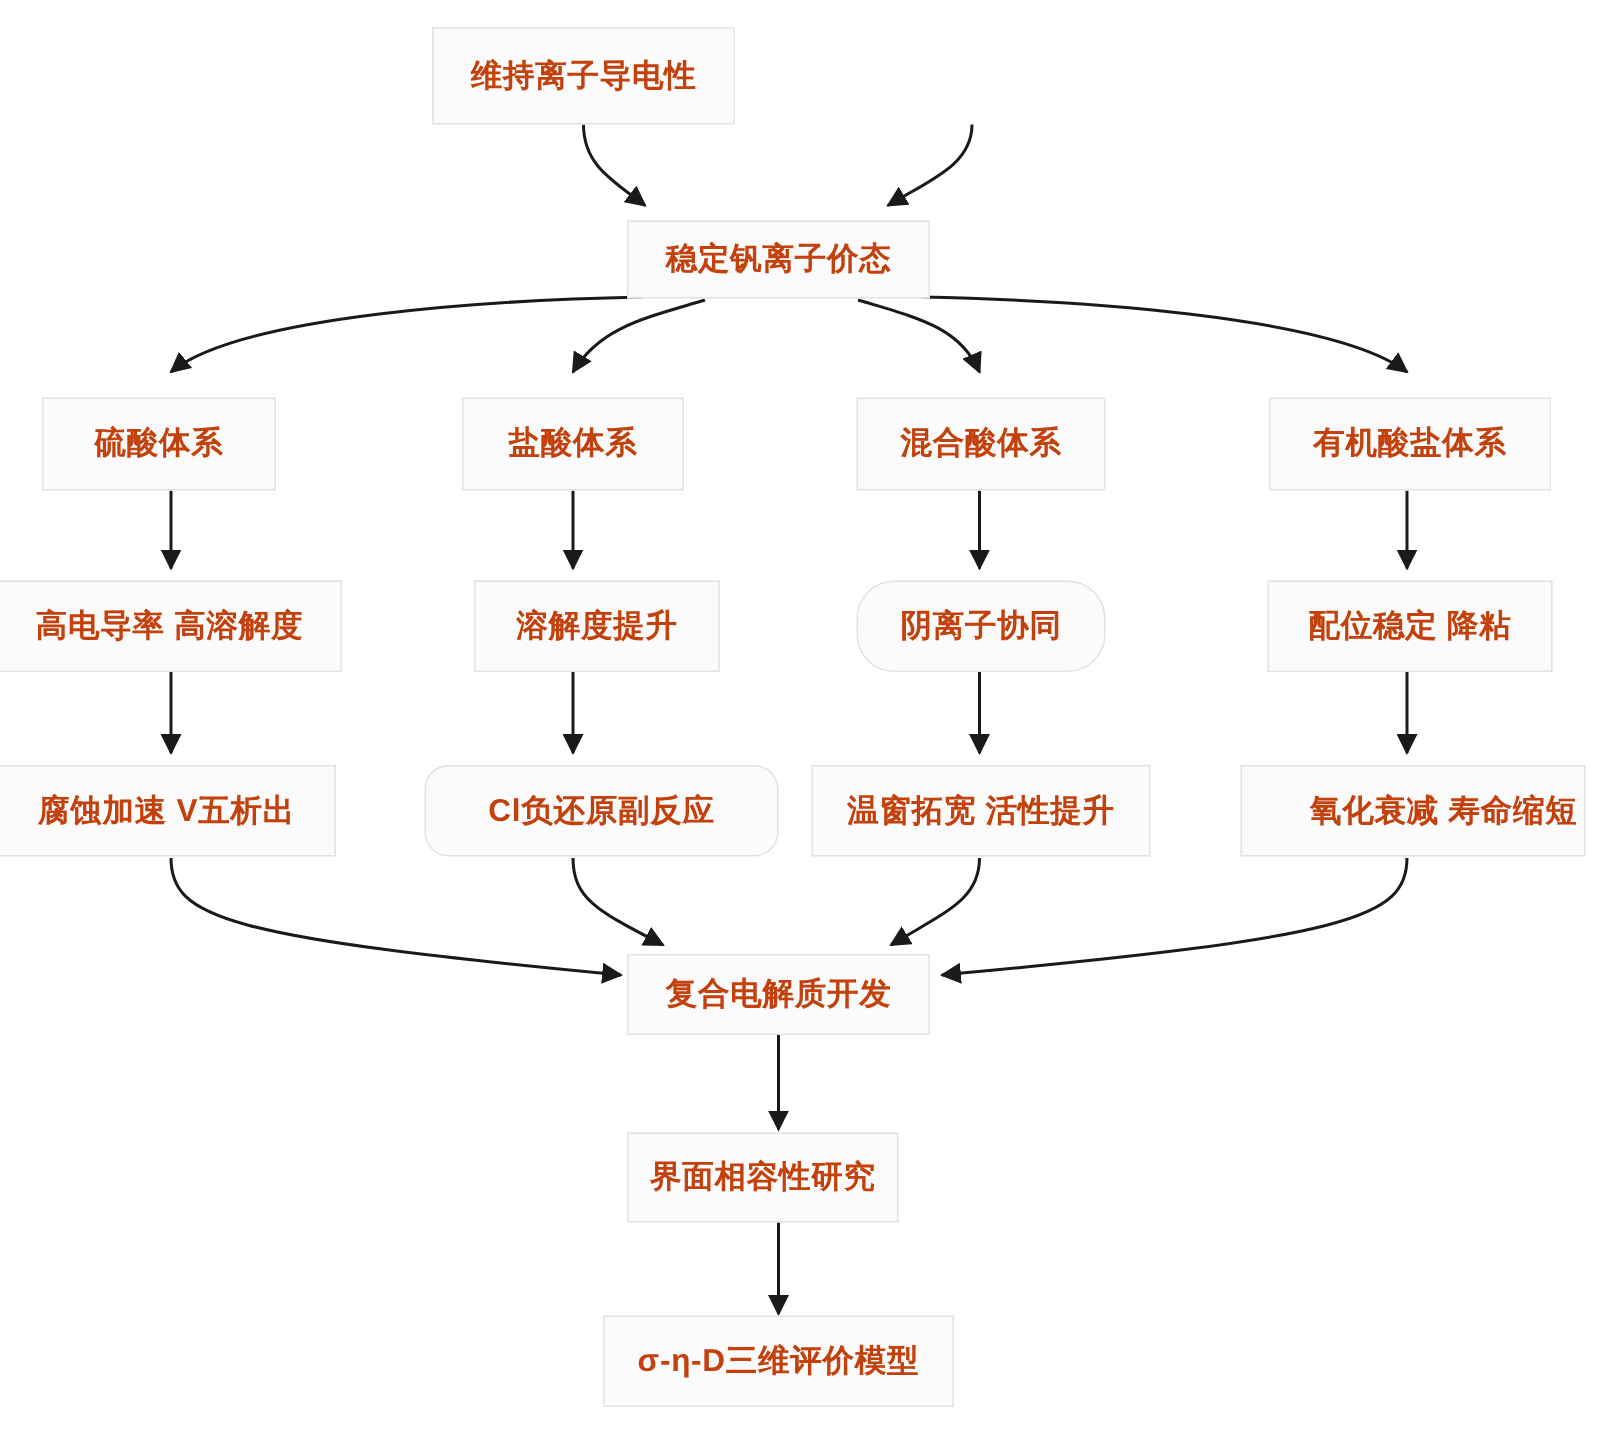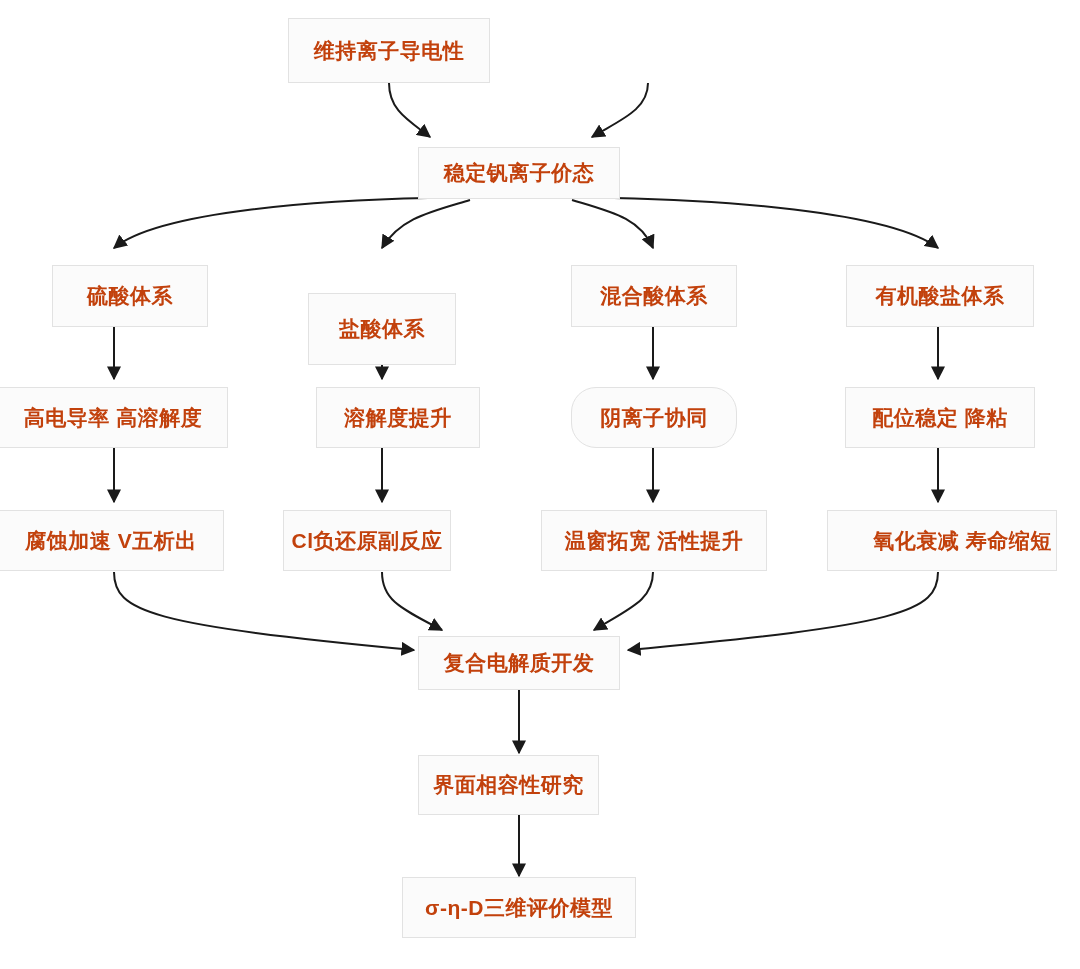--- a/index.html
+++ b/index.html
@@ -89,24 +89,24 @@
   </svg>
 
   <div class="node" style="left:288px; top:18px; width:202px; height:65px;">
     <span class="node-label">维持离子导电性</span>
   </div>
 
   <div class="node" style="left:418px; top:147px; width:202px; height:52px;">
     <span class="node-label">稳定钒离子价态</span>
   </div>
 
-  <div class="node" style="left:52px; top:265px; width:156px; height:62px;">
+  <div class="node" style="left:28px; top:265px; width:156px; height:62px;">
     <span class="node-label">硫酸体系</span>
   </div>
-  <div class="node" style="left:308px; top:265px; width:148px; height:72px;margin-top:28px;">
+  <div class="node" style="left:308px; top:265px; width:148px; height:62px;">
     <span class="node-label">盐酸体系</span>
   </div>
   <div class="node" style="left:571px; top:265px; width:166px; height:62px;">
     <span class="node-label">混合酸体系</span>
   </div>
   <div class="node" style="left:846px; top:265px; width:188px; height:62px;">
     <span class="node-label">有机酸盐体系</span>
   </div>
 
   <div class="node" style="left:-2px; top:387px; width:230px; height:61px;">
@@ -118,21 +118,21 @@
   <div class="node" style="left:571px; top:387px; width:166px; height:61px;border-radius:25px;">
     <span class="node-label">阴离子协同</span>
   </div>
   <div class="node" style="left:845px; top:387px; width:190px; height:61px;">
     <span class="node-label">配位稳定 降粘</span>
   </div>
 
   <div class="node" style="left:-2px; top:510px; width:226px; height:61px;">
     <span class="node-label">腐蚀加速 V五析出</span>
   </div>
-  <div class="node" style="left:283px; top:510px; width:168px; height:61px;">
+  <div class="node" style="left:283px; top:510px; width:236px; height:61px;border-radius:16px;">
     <span class="node-label">Cl负还原副反应</span>
   </div>
   <div class="node" style="left:541px; top:510px; width:226px; height:61px;">
     <span class="node-label">温窗拓宽 活性提升</span>
   </div>
   <div class="node" style="left:827px; top:510px; width:230px; height:61px;padding-left:41px;">
     <span class="node-label">氧化衰减 寿命缩短</span>
   </div>
 
   <div class="node" style="left:418px; top:636px; width:202px; height:54px;">

